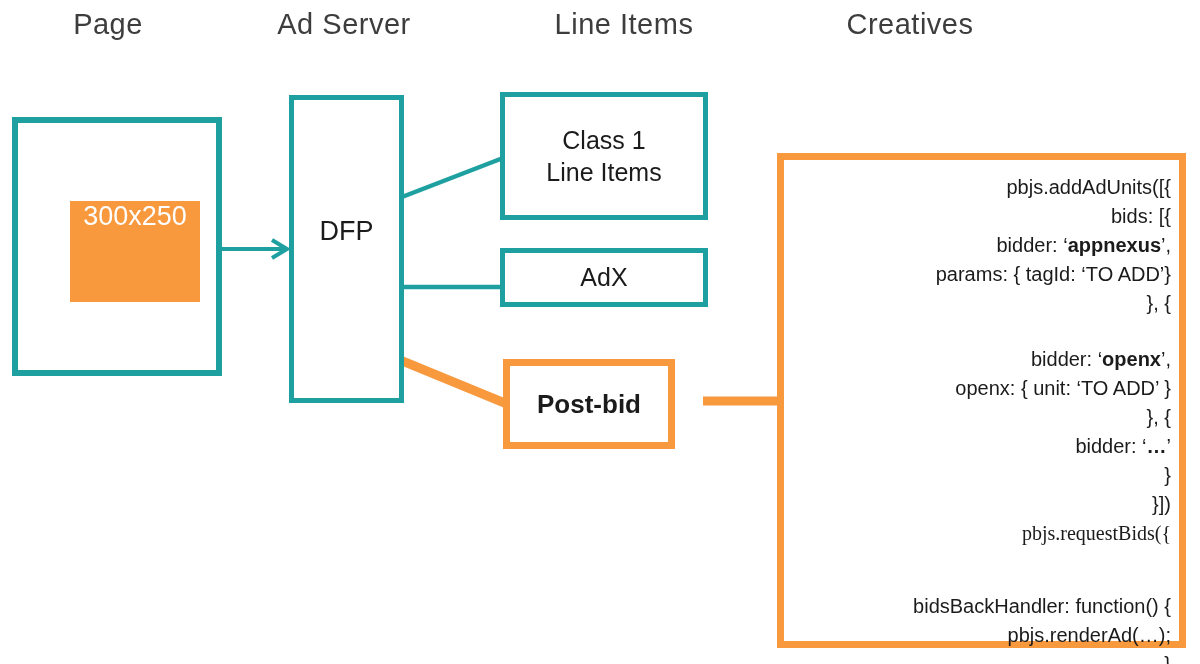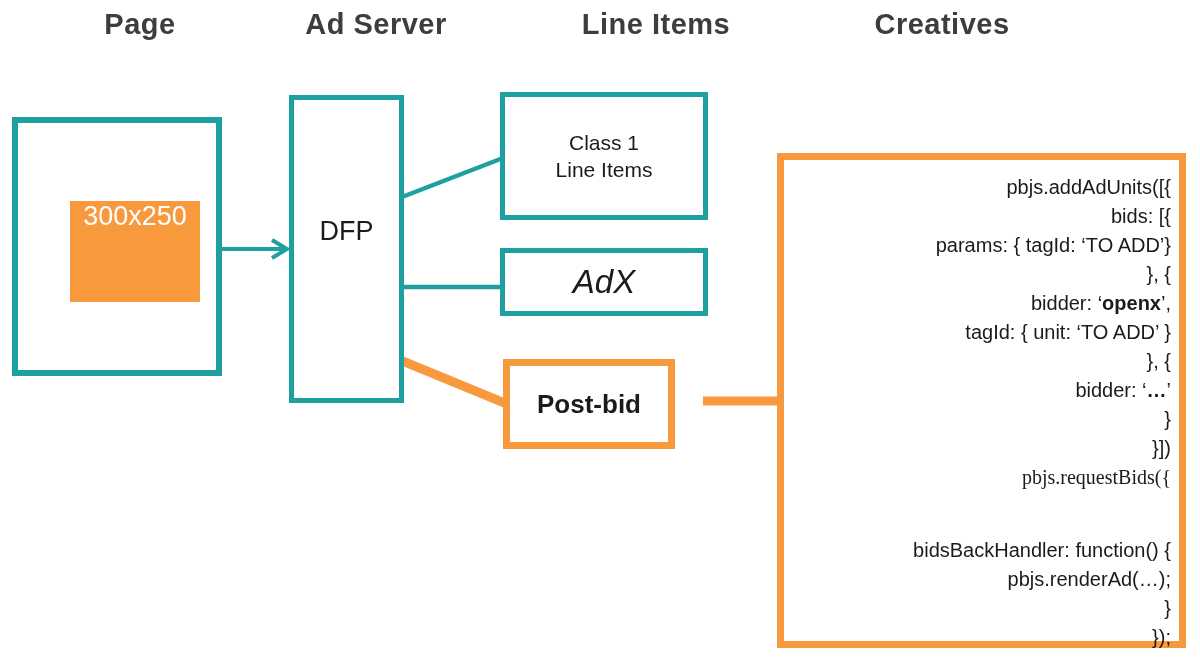--- a/index.html
+++ b/index.html
@@ -13,25 +13,24 @@
     width: 1200px;
     height: 664px;
     background: #ffffff;
     overflow: hidden;
   }
   .col-header {
     position: absolute;
     top: 8px;
     transform: translateX(-50%);
     font-size: 29px;
-    font-weight: 700;
+    font-weight: 400;
     color: var(--header-text);
     white-space: nowrap;
     letter-spacing: 0.5px;
-    margin-left: 32px;
   }
   #hdr-page      { left: 108px; }
   #hdr-adserver  { left: 344px; }
   #hdr-lineitems { left: 624px; }
   #hdr-creatives { left: 910px; }
 
   .connector-svg {
     position: absolute;
     left: 0; top: 0;
     width: 1200px;
@@ -67,31 +66,30 @@
   #dfp-box {
     left: 289px; top: 95px;
     width: 115px; height: 308px;
     padding-bottom: 36px;
     font-size: 27px;
     color: var(--code-text);
   }
   #class1-box {
     left: 500px; top: 92px;
     width: 208px; height: 128px;
-    font-size: 21px;
+    font-size: 25px;
     line-height: 1.3;
     color: var(--code-text);
     white-space: pre-line;
   }
   #adx-box {
     left: 500px; top: 248px;
-    width: 208px; height: 68px;
-    font-size: 33px;
+    width: 208px; height: 59px;
+    font-size: 25px;
     color: var(--code-text);
-    font-style: italic;
   }
   #postbid-box {
     left: 503px; top: 359px;
     width: 172px; height: 90px;
     font-size: 26px;
     font-weight: 700;
     color: var(--code-text);
   }
   #code-box {
     left: 777px; top: 153px;
@@ -146,24 +144,25 @@
   </div>
 
   <div class="box orange-border" id="postbid-box">
     <span>Post-bid</span>
   </div>
 
   <div class="box orange-border" id="code-box">
     <div>
         <div class="code-line" style="padding-left: 0px;"><span>pbjs.addAdUnits([{</span></div>
         <div class="code-line" style="padding-left: 21px;"><span>bids: [{</span></div>
+        <div class="code-line" style="padding-left: 42px;"><span>bidder: ‘</span><span style="font-weight: 700;">appnexus</span><span>’,</span></div>
         <div class="code-line" style="padding-left: 42px;"><span>params: { tagId: ‘TO ADD’}</span></div>
         <div class="code-line" style="padding-left: 21px;"><span>}, {</span></div>
-        <div class="code-line" style="padding-left: 42px;"><span>bidder: ‘</span><span style="font-weight: 700;">openx</span><span>’,</span></div>
-        <div class="code-line" style="padding-left: 42px;"><span>tagId: { unit: ‘TO ADD’ }</span></div>
+        <div class="code-line" style="padding-left: 42px; margin-top: 27px;"><span>bidder: ‘</span><span style="font-weight: 700;">openx</span><span>’,</span></div>
+        <div class="code-line" style="padding-left: 42px;"><span>openx: { unit: ‘TO ADD’ }</span></div>
         <div class="code-line" style="padding-left: 21px;"><span>}, {</span></div>
         <div class="code-line" style="padding-left: 42px;"><span>bidder: ‘</span><span style="font-weight: 700;">…</span><span>’</span></div>
         <div class="code-line" style="padding-left: 21px;"><span>}</span></div>
         <div class="code-line" style="padding-left: 0px;"><span>}])</span></div>
         <div class="code-line" style="padding-left: 0px; font-family: Liberation Serif, serif;"><span>pbjs.requestBids({</span></div>
         <div class="code-line" style="padding-left: 42px; margin-top: 44px;"><span>bidsBackHandler: function() {</span></div>
         <div class="code-line" style="padding-left: 63px;"><span>pbjs.renderAd(…);</span></div>
         <div class="code-line" style="padding-left: 42px;"><span>}</span></div>
         <div class="code-line" style="padding-left: 0px;"><span>});</span></div>
       </div>

